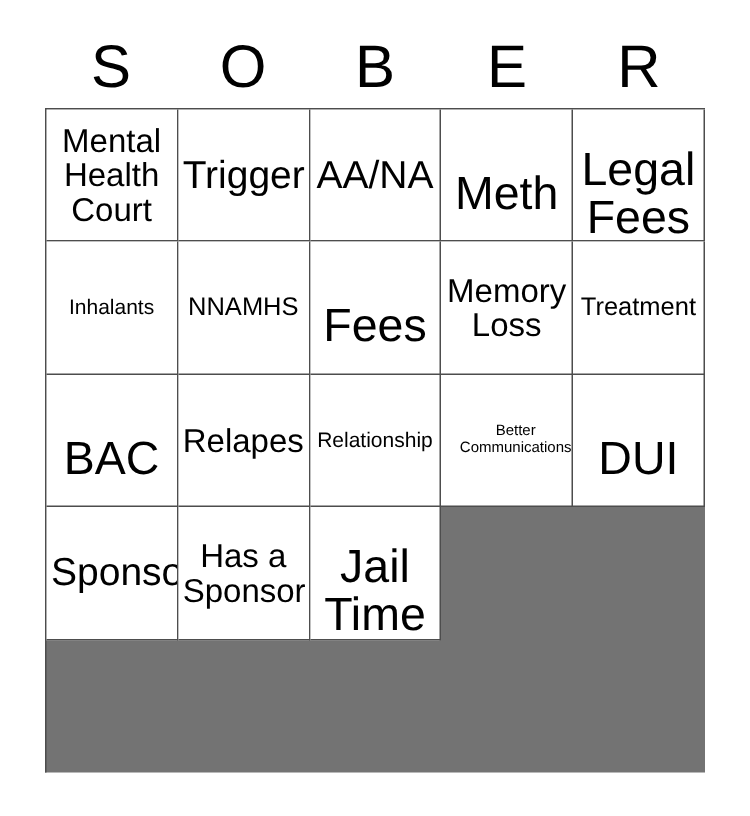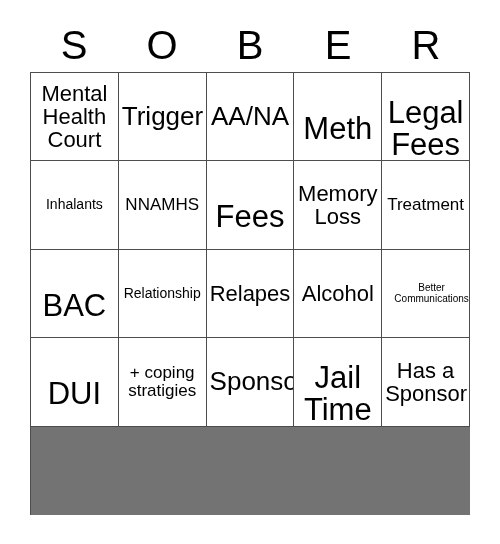--- a/index.html
+++ b/index.html
@@ -134,45 +134,38 @@
         <span class="cell-text fs-md">Memory
 Loss</span>
       </div>
       <div class="cell">
         <span class="cell-text fs-sm">Treatment</span>
       </div>
       <div class="cell">
         <span class="cell-text fs-xl">BAC</span>
       </div>
       <div class="cell">
-        <span class="cell-text fs-xs">Relationship</span>
-      </div>
-      <div class="cell">
         <span class="cell-text fs-md">Relapes</span>
       </div>
       <div class="cell">
-        <span class="cell-text fs-md">Alcohol</span>
+        <span class="cell-text fs-xs">Relationship</span>
       </div>
       <div class="cell">
         <span class="cell-text fs-xxs">Better
 Communications</span>
       </div>
       <div class="cell">
         <span class="cell-text fs-xl">DUI</span>
       </div>
       <div class="cell">
-        <span class="cell-text fs-sm">+ coping
-stratigies</span>
+        <span class="cell-text fs-lg">Sponsor</span>
       </div>
       <div class="cell">
-        <span class="cell-text fs-lg">Sponsor</span>
+        <span class="cell-text fs-md">Has a
+Sponsor</span>
       </div>
       <div class="cell">
         <span class="cell-text fs-xl">Jail
 Time</span>
-      </div>
-      <div class="cell">
-        <span class="cell-text fs-md">Has a
-Sponsor</span>
       </div>
     </div>
 
 </div>
 
 </body></html>

